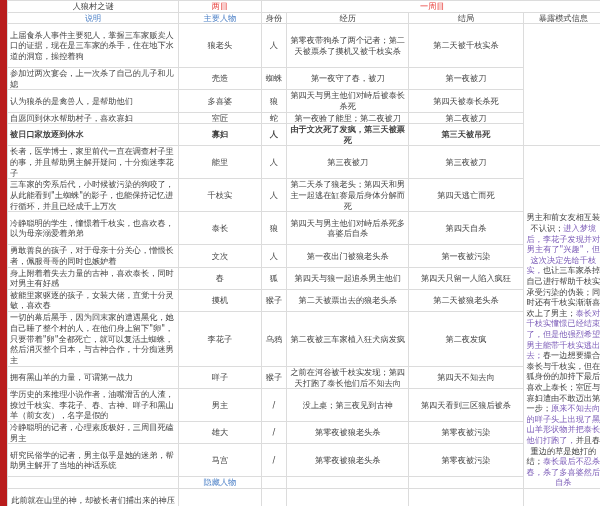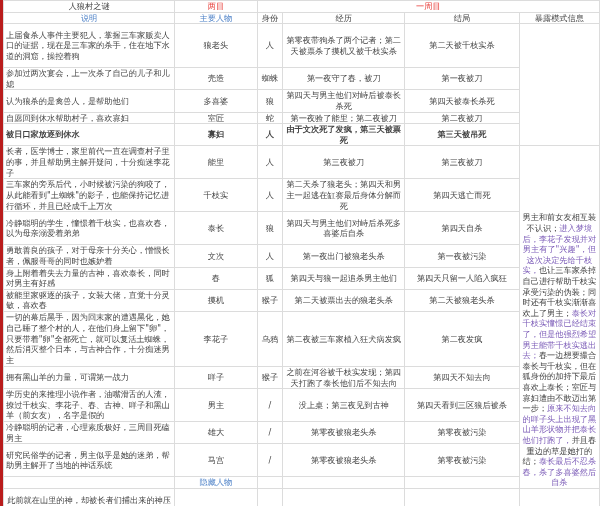--- a/index.html
+++ b/index.html
@@ -1,17 +1,17 @@
 <!DOCTYPE html>
 <html><head>
   <meta charset="utf-8">
   <style>
     html, body { margin:0; padding:0; background:#ffffff; }
     body { width:600px; height:506px; overflow:hidden; font-family:"DejaVu Sans", sans-serif; color:#333; }
-    .wrap { position:relative; width:540px; height:506px; border-left:3px solid #b91c1c; box-sizing:border-box; }
+    .wrap { position:relative; width:540px; height:506px; border-left:7px solid #b91c1c; box-sizing:border-box; }
     table { border-collapse:collapse; table-layout:fixed; width:597px; font-size:8.2px; line-height:10.6px; }
     td { border:1px solid #dcdcdc; text-align:center; vertical-align:middle; padding:0 2px; overflow:hidden; color:#444; }
     td.desc { text-align:left; }
     .red { color:#e8403c; }
     .blue { color:#4a7fc6; }
     .purple { color:#7c5cb8; }
     .hdr td { height:10px; }
     .expose { text-align:center; vertical-align:top; padding-top:0; }
     .expose span { display:inline; }
   </style>

